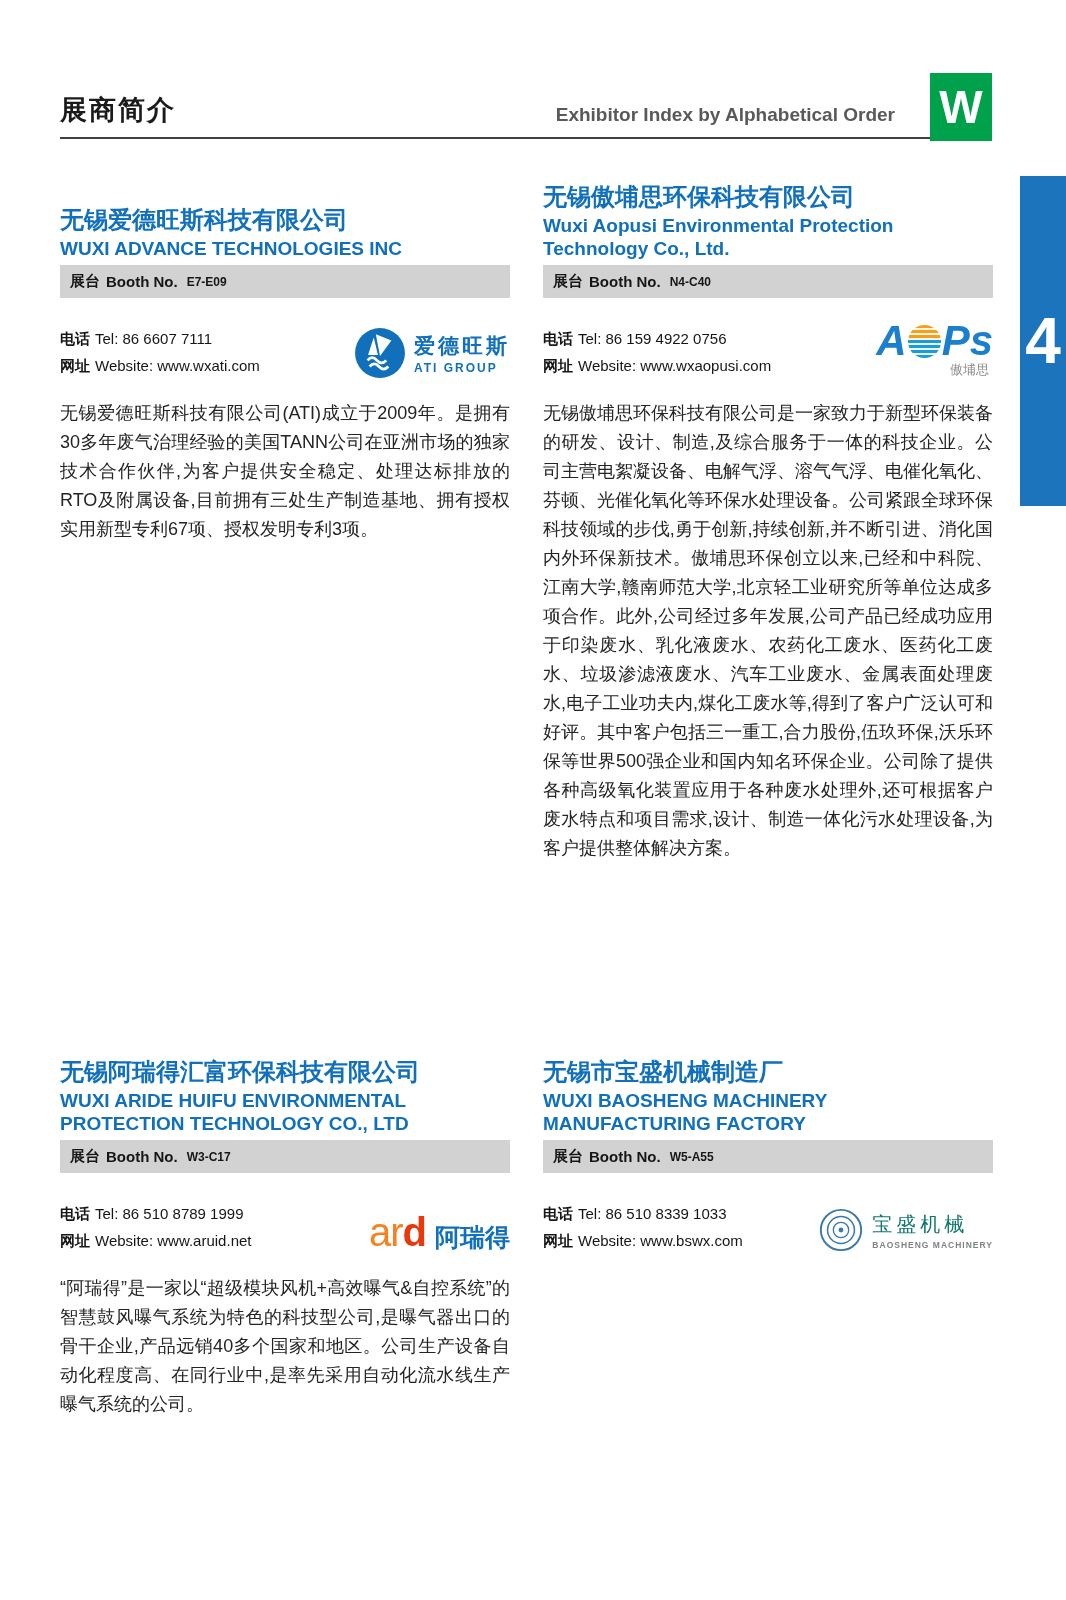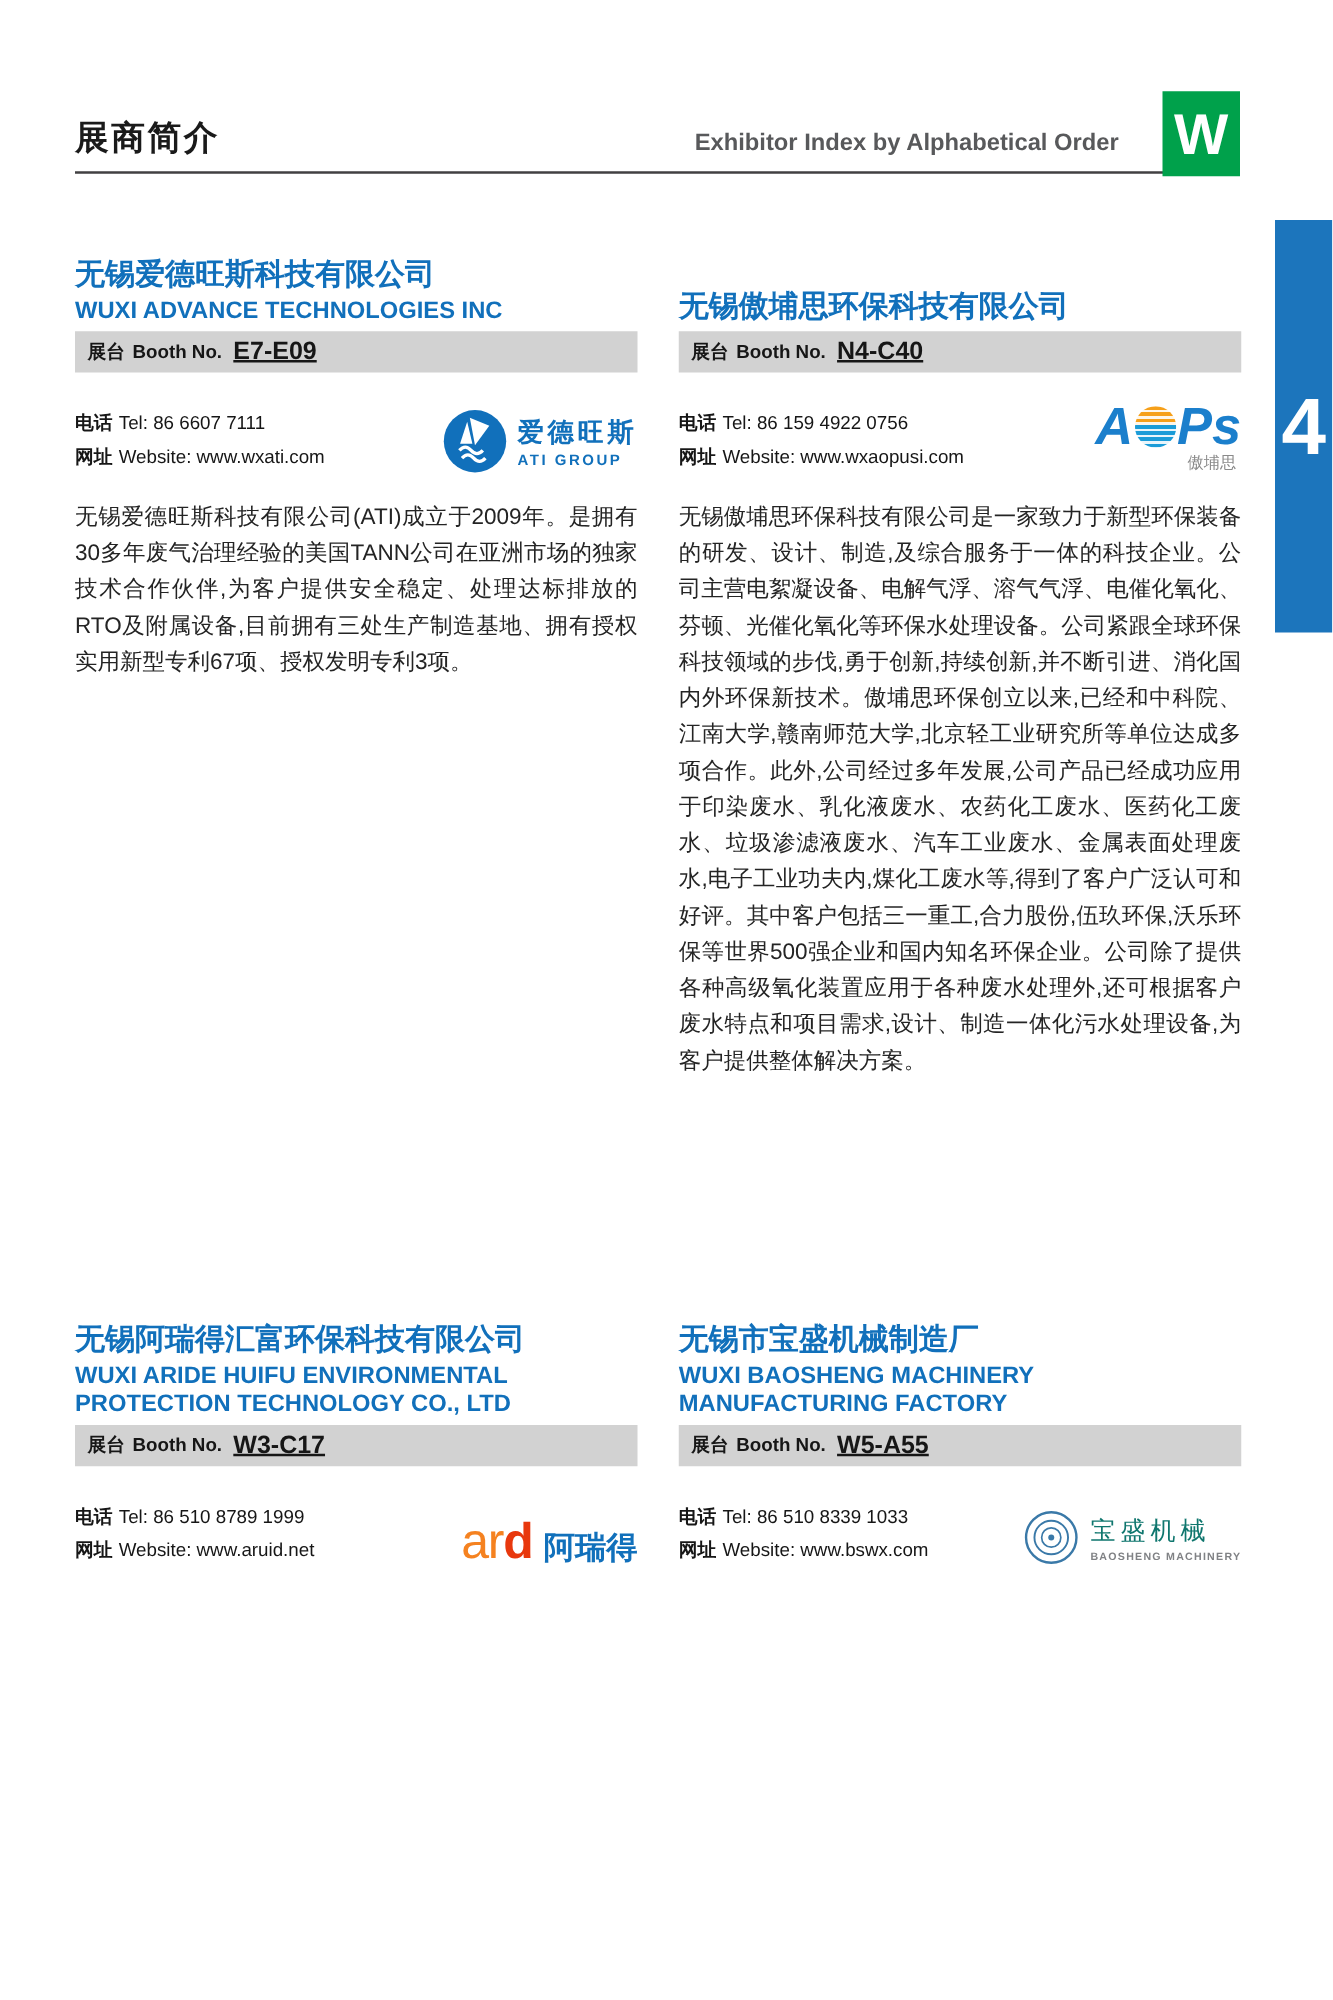--- a/index.html
+++ b/index.html
@@ -30,21 +30,21 @@
   .pos-2{left:60px;top:1025px}
   .pos-3{left:543px;top:1025px}
   .title-area{display:flex;flex-direction:column;justify-content:flex-end;margin-bottom:5px;}
   .pos-0 .title-area,.pos-1 .title-area{height:98px}
   .pos-2 .title-area,.pos-3 .title-area{height:94px}
   .name-cn{font-size:24px;font-weight:bold;color:var(--blue);line-height:1.15;}
   .name-en{font-size:19px;font-weight:bold;color:var(--blue);line-height:1.22;margin-top:3px;}
   .booth-bar{height:33px;background:var(--bar-gray);display:flex;align-items:center;padding:0 10px;}
   .booth-cn{font-weight:bold;font-size:15px;color:#161616;margin-right:6px;}
   .booth-en{font-weight:bold;font-size:15px;color:#161616;margin-right:9px;}
-  .booth-no{font-weight:bold;font-size:20px;color:#161616;text-decoration:underline;}
+  .booth-no{font-weight:bold;font-size:12px;color:#161616;}
   .body-row{display:flex;align-items:flex-end;justify-content:space-between;margin-top:21px;min-height:60px;}
   .contact{font-size:15px;color:#161616;line-height:27px;white-space:nowrap;}
   .lab{font-weight:bold;margin-right:5px;}
   .desc{margin-top:20px;font-size:18px;line-height:29px;color:#242424;text-align:justify;}
 
   
   .logo-variant{display:none;}
   .logo-ati  .v-ati {display:flex;align-items:center;}
   .logo-aops .v-aops{display:block;}
   .logo-ard  .v-ard {display:flex;align-items:baseline;}
@@ -124,20 +124,21 @@
         </div>
 
       </div>
     </div>
     <p class="desc">无锡爱德旺斯科技有限公司(ATI)成立于2009年。是拥有30多年废气治理经验的美国TANN公司在亚洲市场的独家技术合作伙伴,为客户提供安全稳定、处理达标排放的RTO及附属设备,目前拥有三处生产制造基地、拥有授权实用新型专利67项、授权发明专利3项。</p>
   </article>
 
   <article class="entry pos-1 logo-aops">
     <div class="title-area">
       <h2 class="name-cn">无锡傲埔思环保科技有限公司</h2>
+      <h3 class="name-en">Wuxi Aopusi Environmental Protection Technology Co., Ltd.</h3>
     </div>
     <div class="booth-bar">
       <span class="booth-cn">展台</span>
       <span class="booth-en">Booth No.</span>
       <span class="booth-no">N4-C40</span>
     </div>
     <div class="body-row">
       <div class="contact">
         <div class="contact-line">
           <span class="lab">电话</span><span>Tel:</span> <span>86 159 4922 0756</span>
@@ -184,20 +185,21 @@
       <div class="logo-slot">
 
         <div class="logo-variant v-ard">
           <span class="ard-ar">ar</span>
               <span class="ard-d">d</span>
           <span class="ard-cn">阿瑞得</span>
         </div>
 
       </div>
     </div>
+    <p class="desc">“阿瑞得”是一家以“超级模块风机+高效曝气&amp;自控系统”的智慧鼓风曝气系统为特色的科技型公司,是曝气器出口的骨干企业,产品远销40多个国家和地区。公司生产设备自动化程度高、在同行业中,是率先采用自动化流水线生产曝气系统的公司。</p>
   </article>
 
   <article class="entry pos-3 logo-bs">
     <div class="title-area">
       <h2 class="name-cn">无锡市宝盛机械制造厂</h2>
       <h3 class="name-en">WUXI BAOSHENG MACHINERY MANUFACTURING FACTORY</h3>
     </div>
     <div class="booth-bar">
       <span class="booth-cn">展台</span>
       <span class="booth-en">Booth No.</span>

